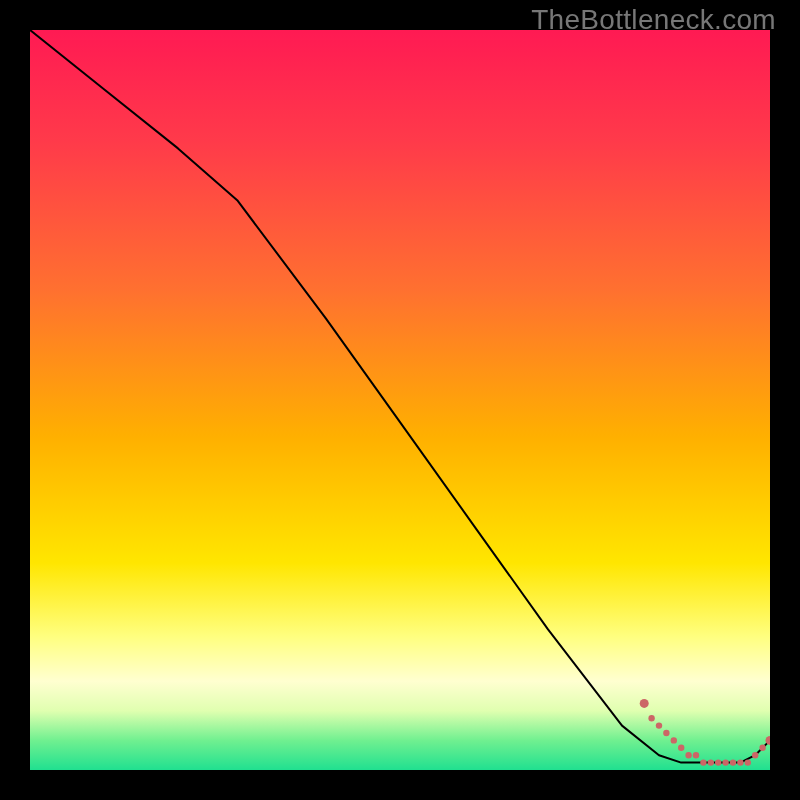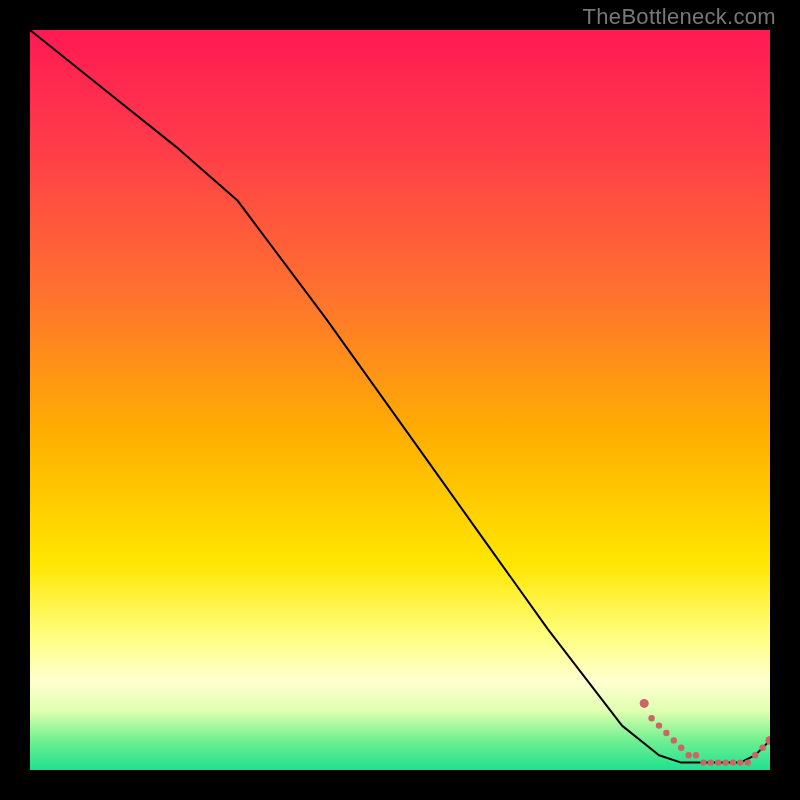--- a/index.html
+++ b/index.html
@@ -41,21 +41,21 @@
     top: 0;
     width: 740px;
     height: 740px;
     pointer-events: none;
   }
   .watermark {
     position: absolute;
     top: 4px;
     right: 24px;
     font-family: Arial, Helvetica, sans-serif;
-    font-size: 22px;
+    font-size: 28px;
     color: #777777;
     letter-spacing: 0.3px;
   }
 </style>
 </head>
 <body>
 
 <div class="stage">
   <div class="watermark">TheBottleneck.com</div>
 

